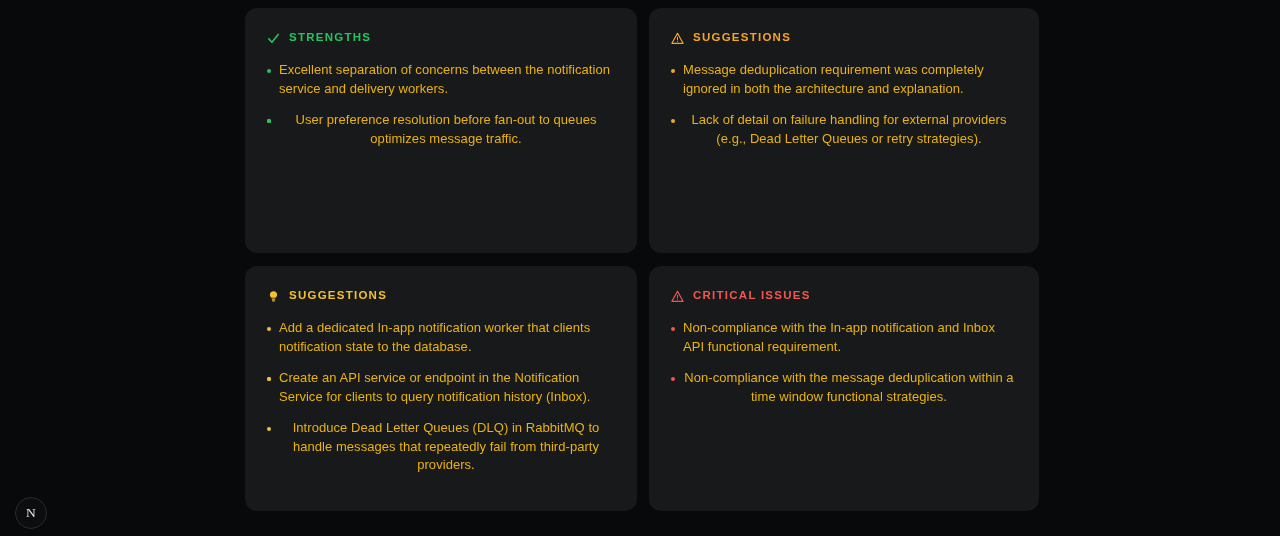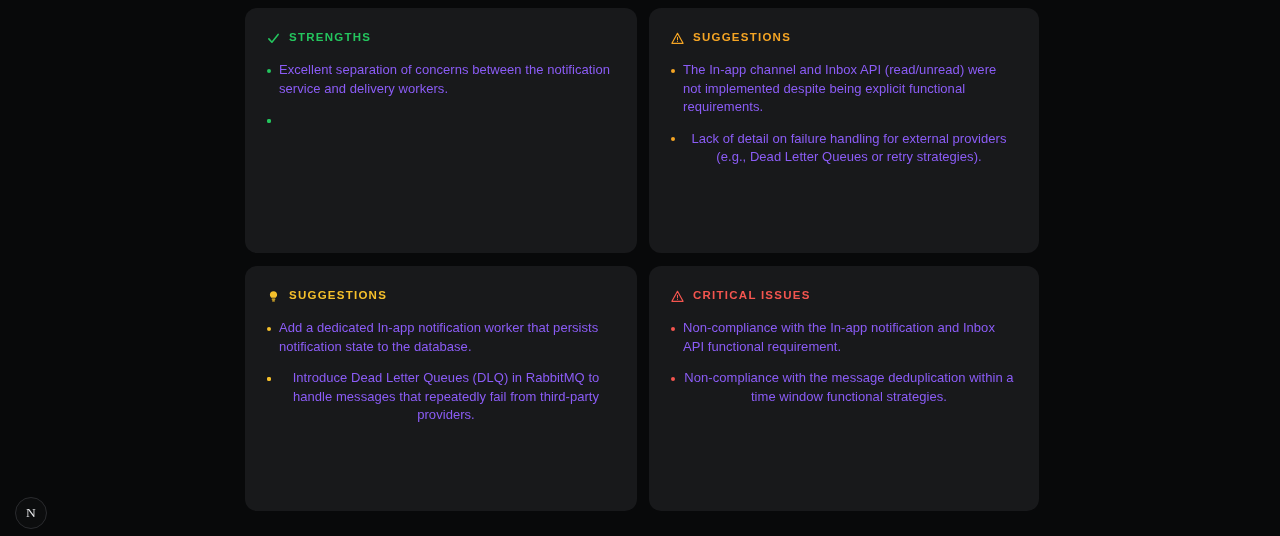--- a/index.html
+++ b/index.html
@@ -68,21 +68,21 @@
     margin: 0;
     padding: 0;
   }
 
   ul.items li {
     position: relative;
     padding-left: 12px;
     margin-bottom: 13px;
     font-size: 13px;
     line-height: 18.5px;
-    color: #8b5cf6;
+    color: #eab308;
     letter-spacing: 0.05px;
   }
 
   ul.items li:last-child { margin-bottom: 0; text-align: center; }
 
   ul.items li .dot {
     position: absolute;
     left: 0;
     top: 7.5px;
     width: 4px;
@@ -133,54 +133,56 @@
         <svg width="13" height="13" viewBox="0 0 14 14" aria-hidden="true">
           <path d="M2 7.4 L5.3 11 L12 2.6" fill="none" stroke="#24c55e" stroke-width="1.7" stroke-linecap="round" stroke-linejoin="round"></path>
         </svg>
       </span>
       <span class="card-title">STRENGTHS</span>
     </div>
     <ul class="items">
       <li><span class="dot"></span><span>Excellent separation of concerns between the notification service and delivery workers.</span></li>
       <li><span class="dot"></span></li>
       <li><span class="dot"></span></li>
+      <li><span class="dot"></span><span>User preference resolution before fan-out to queues optimizes message traffic.</span></li>
     </ul>
   </section>
 
   <section class="card accent-weaknesses">
     <div class="card-header">
       <span class="hdr-icon">
         <svg width="13" height="13" viewBox="0 0 14 14" aria-hidden="true">
           <path d="M7 1.4 L13 12.2 L1 12.2 Z" fill="none" stroke="#f5a524" stroke-width="1.3" stroke-linejoin="round"></path>
           <rect x="6.45" y="5.2" width="1.1" height="3.6" fill="#f5a524"></rect>
           <rect x="6.45" y="9.5" width="1.1" height="1.1" fill="#f5a524"></rect>
         </svg>
       </span>
       <span class="card-title">SUGGESTIONS</span>
     </div>
     <ul class="items">
-      <li><span class="dot"></span><span>The In-app channel and Inbox API (read/unread) were not implemented despite being explicit functional requirements.</span></li>
+      <li><span class="dot"></span><span>Message deduplication requirement was completely ignored in both the architecture and explanation.</span></li>
       <li><span class="dot"></span><span>Lack of detail on failure handling for external providers (e.g., Dead Letter Queues or retry strategies).</span></li>
     </ul>
   </section>
 
   <section class="card accent-suggestions">
     <div class="card-header">
       <span class="hdr-icon">
         <svg width="13" height="13" viewBox="0 0 14 14" aria-hidden="true">
           <path d="M7 1.3 C4.5 1.3 3.1 3.1 3.1 5.1 C3.1 6.6 4.1 7.5 4.7 8.4 L9.3 8.4 C9.9 7.5 10.9 6.6 10.9 5.1 C10.9 3.1 9.5 1.3 7 1.3 Z" fill="#f5c02b"></path>
           <rect x="5" y="9.2" width="4" height="1.3" rx="0.5" fill="#f5c02b"></rect>
           <rect x="5.5" y="11.1" width="3" height="1.3" rx="0.6" fill="#f5c02b"></rect>
         </svg>
       </span>
       <span class="card-title">SUGGESTIONS</span>
     </div>
     <ul class="items">
-      <li><span class="dot"></span><span>Add a dedicated In-app notification worker that persists notification state to the database.</span></li>
+      <li><span class="dot"></span><span>Add a dedicated In-app notification worker that clients notification state to the database.</span></li>
       <li><span class="dot"></span></li>
+      <li><span class="dot"></span><span>Create an API service or endpoint in the Notification Service for clients to query notification history (Inbox).</span></li>
       <li><span class="dot"></span><span>Introduce Dead Letter Queues (DLQ) in RabbitMQ to handle messages that repeatedly fail from third-party providers.</span></li>
     </ul>
   </section>
 
   <section class="card accent-critical">
     <div class="card-header">
       <span class="hdr-icon">
         <svg width="13" height="13" viewBox="0 0 14 14" aria-hidden="true">
           <path d="M7 1.4 L13 12.2 L1 12.2 Z" fill="none" stroke="#f4554f" stroke-width="1.3" stroke-linejoin="round"></path>
           <rect x="6.45" y="5.2" width="1.1" height="3.6" fill="#f4554f"></rect>

